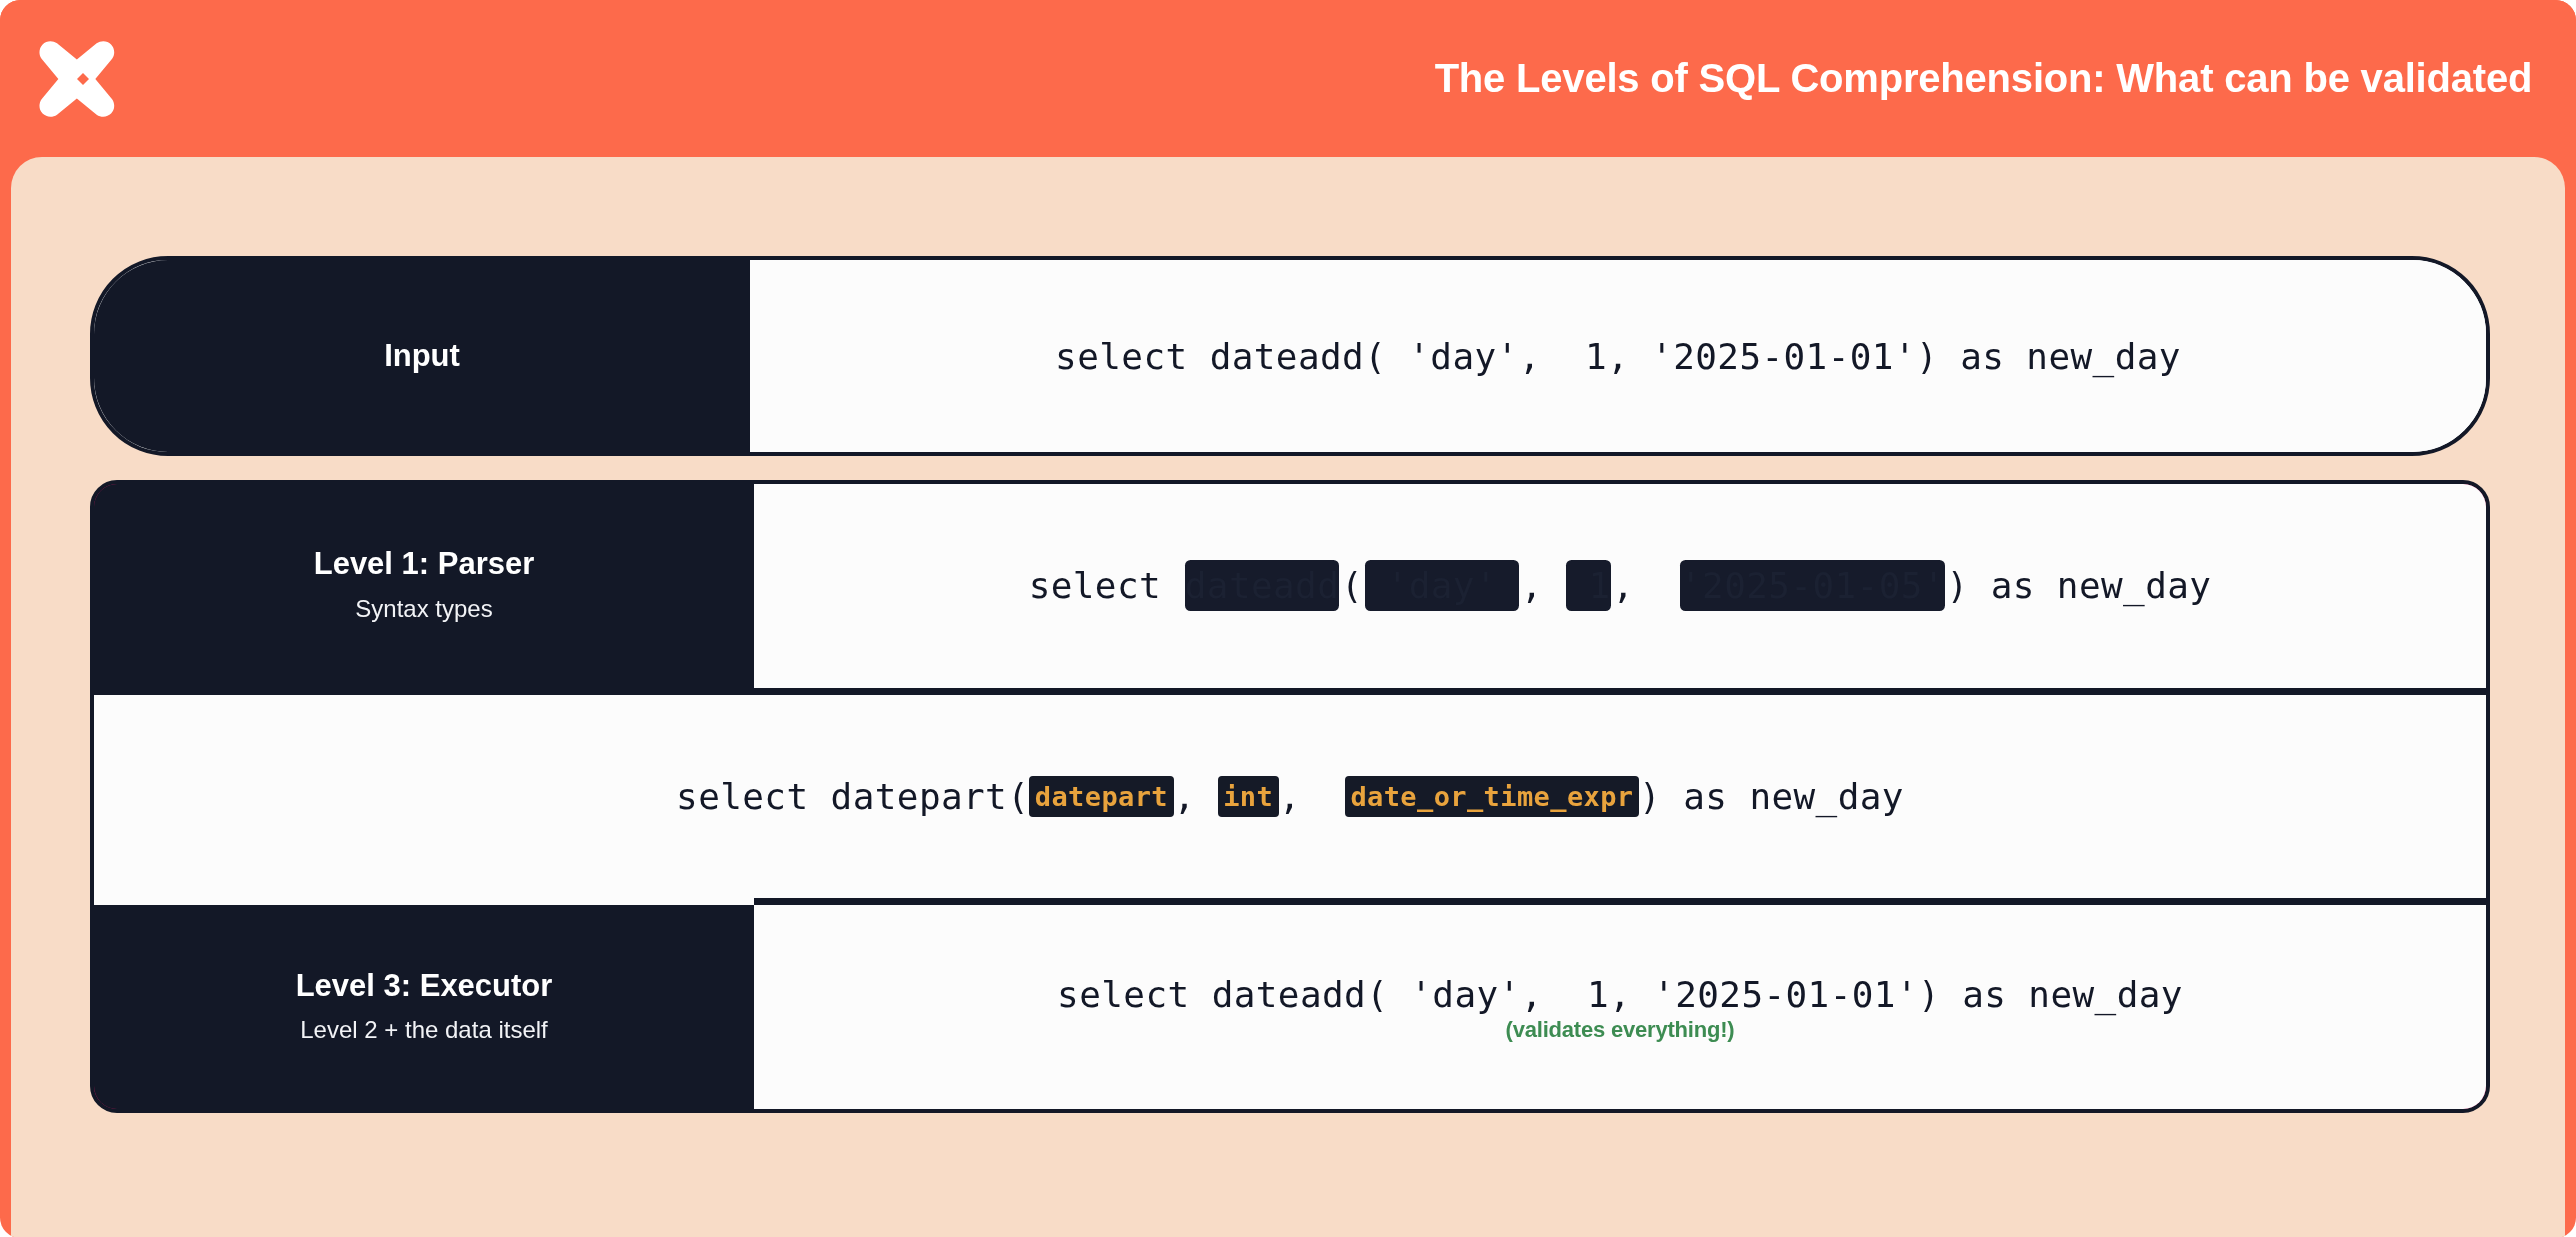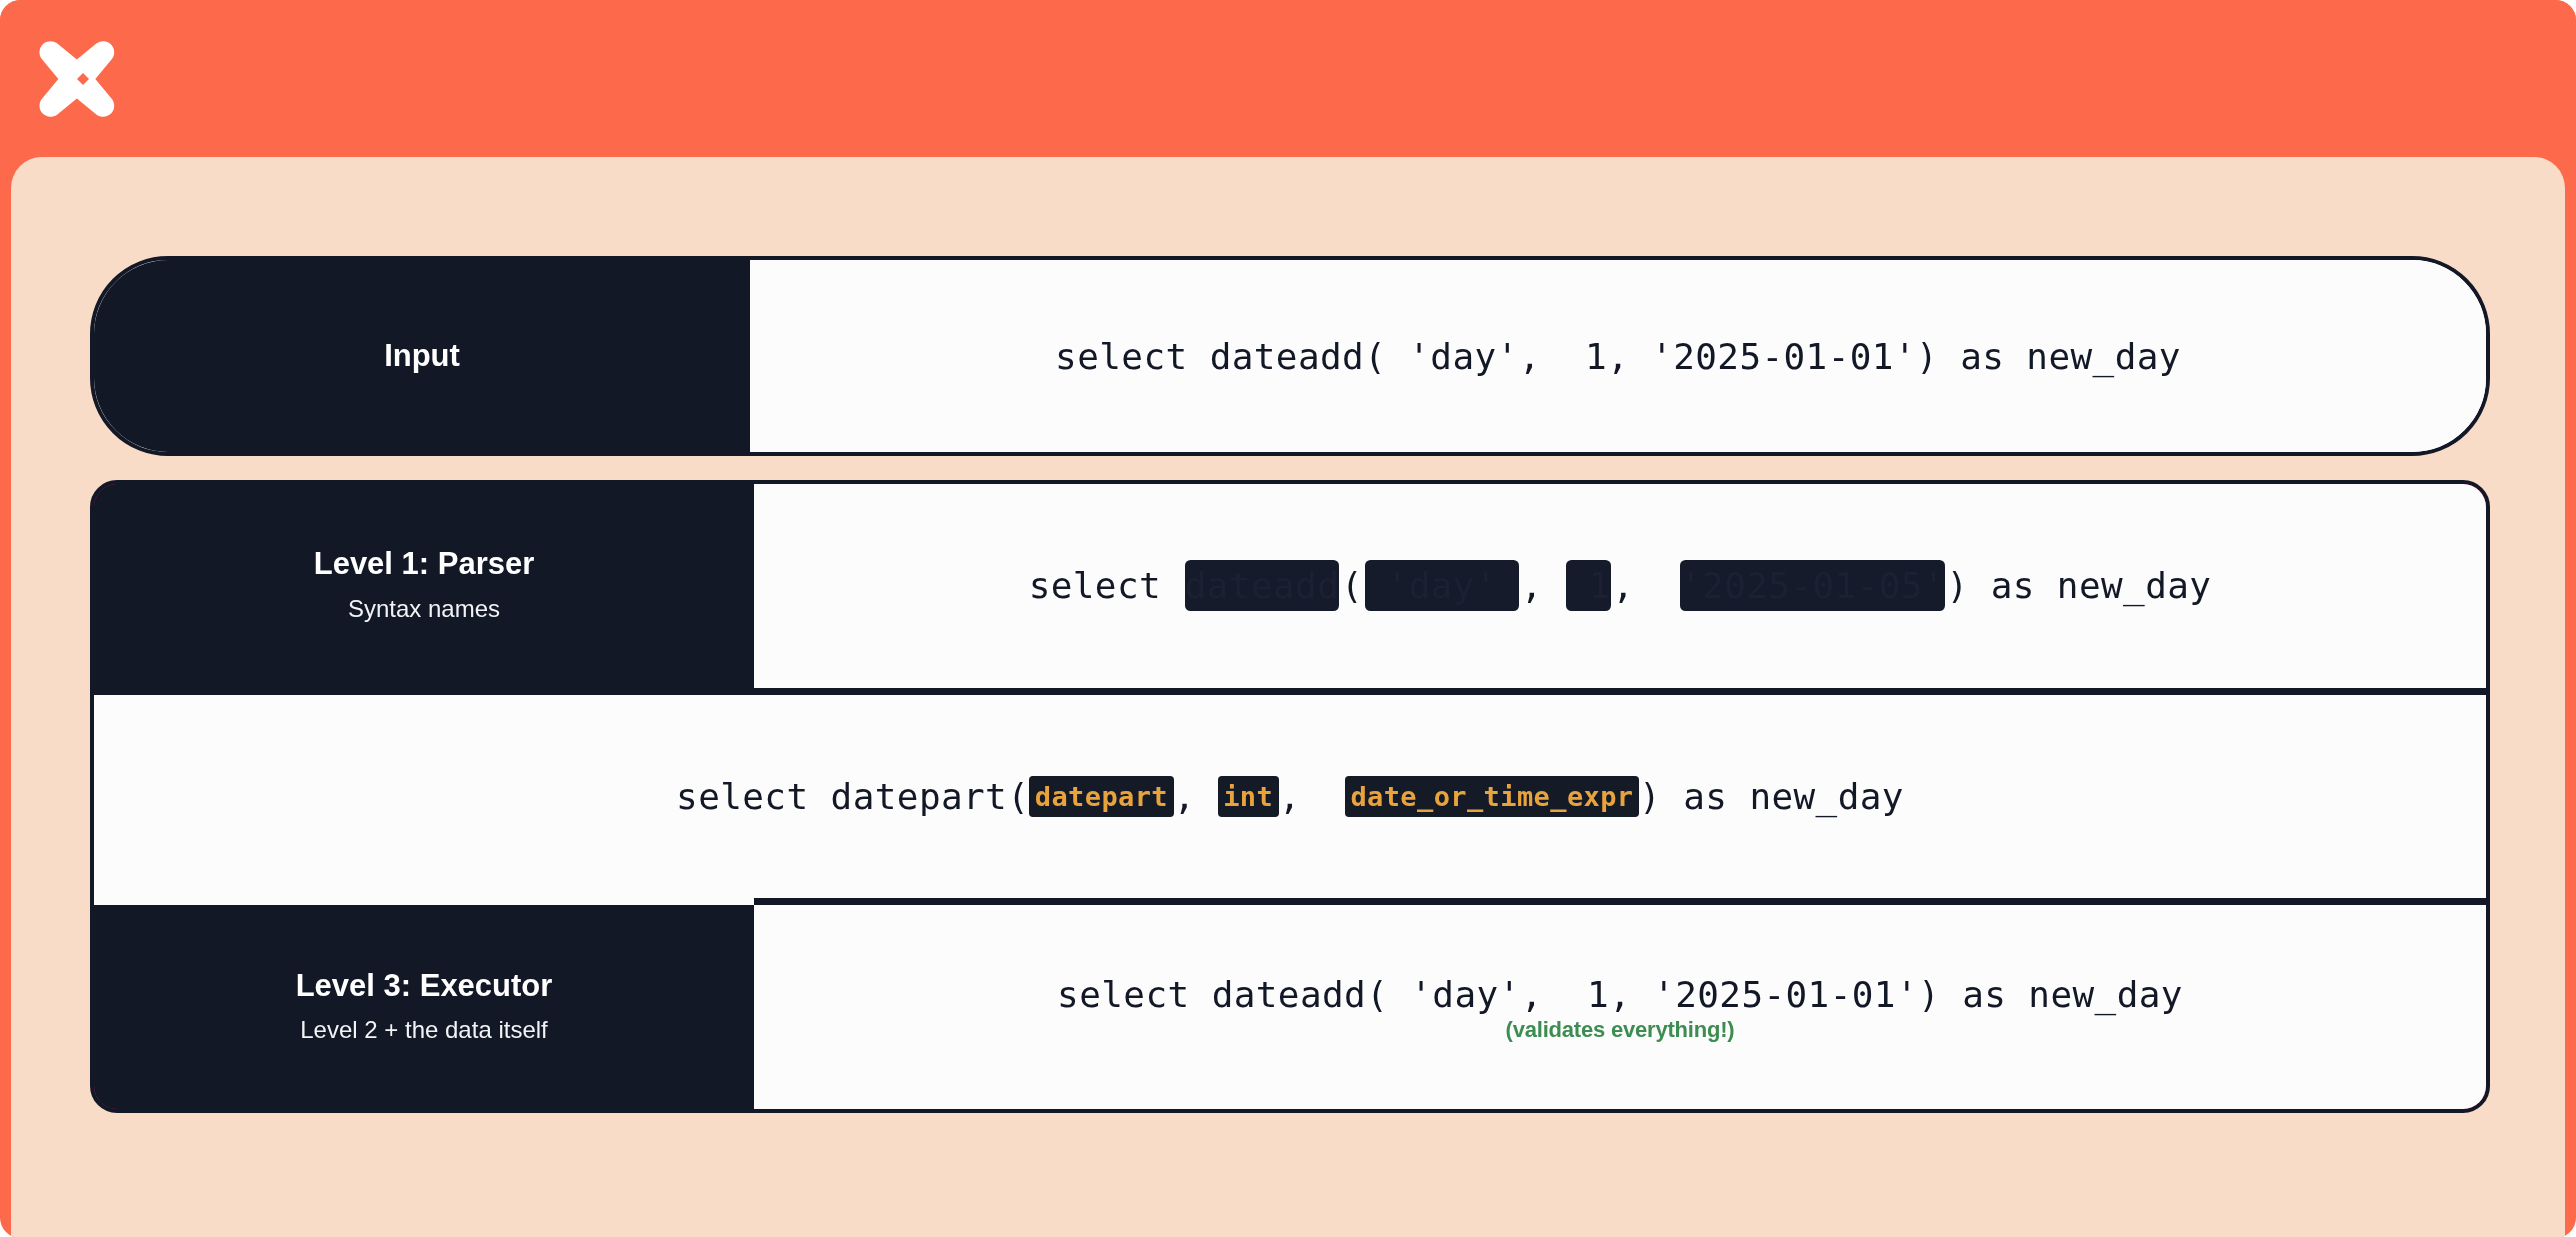--- a/index.html
+++ b/index.html
@@ -202,39 +202,40 @@
 
   <div class="header">
     <div class="logo-wrap">
       <span>
         <svg width="88" height="88" viewBox="0 0 100 100" aria-hidden="true">
           <path fill="#ffffff" d="M20.5 9.5c-5.2-3.6-12.2-3.0-16.4 1.2s-4.8 11.2-1.2 16.4L22 50 2.9 72.9c-3.6 5.2-3.0 12.2 1.2 16.4s11.2 4.8 16.4 1.2L43 72.3l22.5 18.2c5.2 3.6 12.2 3.0 16.4-1.2s4.8-11.2 1.2-16.4L64 50l19.1-22.9c3.6-5.2 3.0-12.2-1.2-16.4s-11.2-4.8-16.4-1.2L43 27.7 20.5 9.5z"></path>
           <path fill="#FD6A4B" d="M50 43.2l6.8 6.8-6.8 6.8-6.8-6.8z"></path>
         </svg>
       </span>
     </div>
+    <div class="header-title">The Levels of SQL Comprehension: What can be validated</div>
   </div>
 
   <div class="body-panel">
 
     <div class="input-card">
       <div class="label-col">
         <div class="input-label">Input</div>
       </div>
       <div class="code-col">
         <div class="code-line">select dateadd( 'day',  1, '2025-01-01') as new_day</div>
       </div>
     </div>
 
     <div class="levels-card">
 
       <div class="level-row">
         <div class="label-col">
           <div class="level-title">Level 1: Parser</div>
-          <div class="level-sub">Syntax names</div>
+          <div class="level-sub">Syntax types</div>
         </div>
         <div class="code-col">
           <div class="code-line"><span>select </span><span class="redact">dateadd</span><span>(</span><span class="redact"> 'day' </span><span>, </span><span class="redact"> 1</span><span>,  </span><span class="redact">'2025-01-05'</span><span>) as new_day</span></div>
           <div class="note-green"></div>
         </div>
       </div>
 
       <div class="level-row">
         <div class="code-col">
           <div class="code-line"><span>select datepart(</span><span class="tok">datepart</span><span>, </span><span class="tok">int</span><span>,  </span><span class="tok">date_or_time_expr</span><span>) as new_day</span></div>

